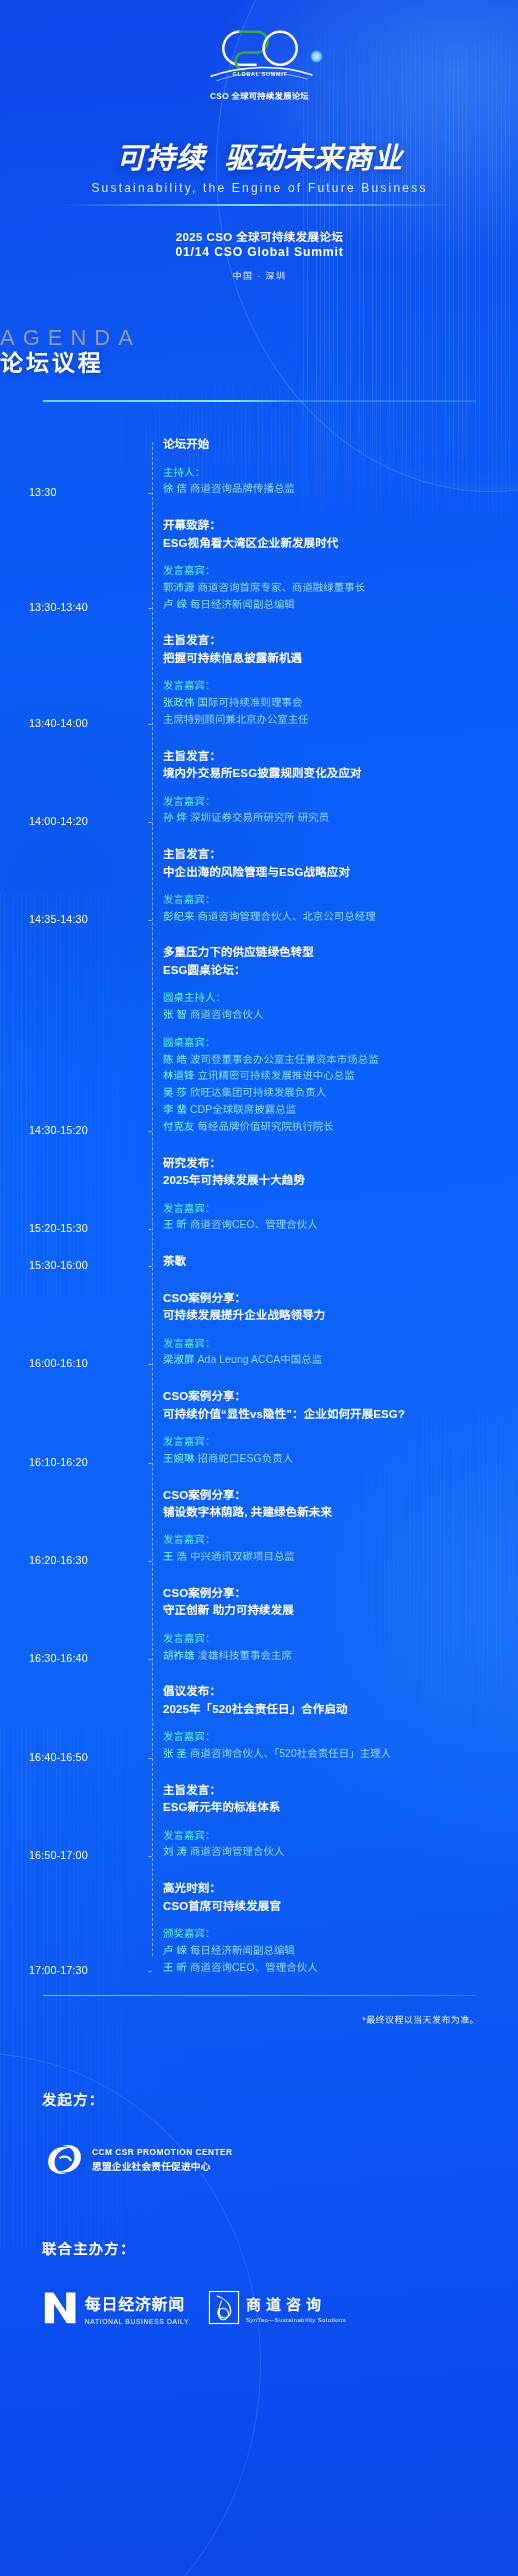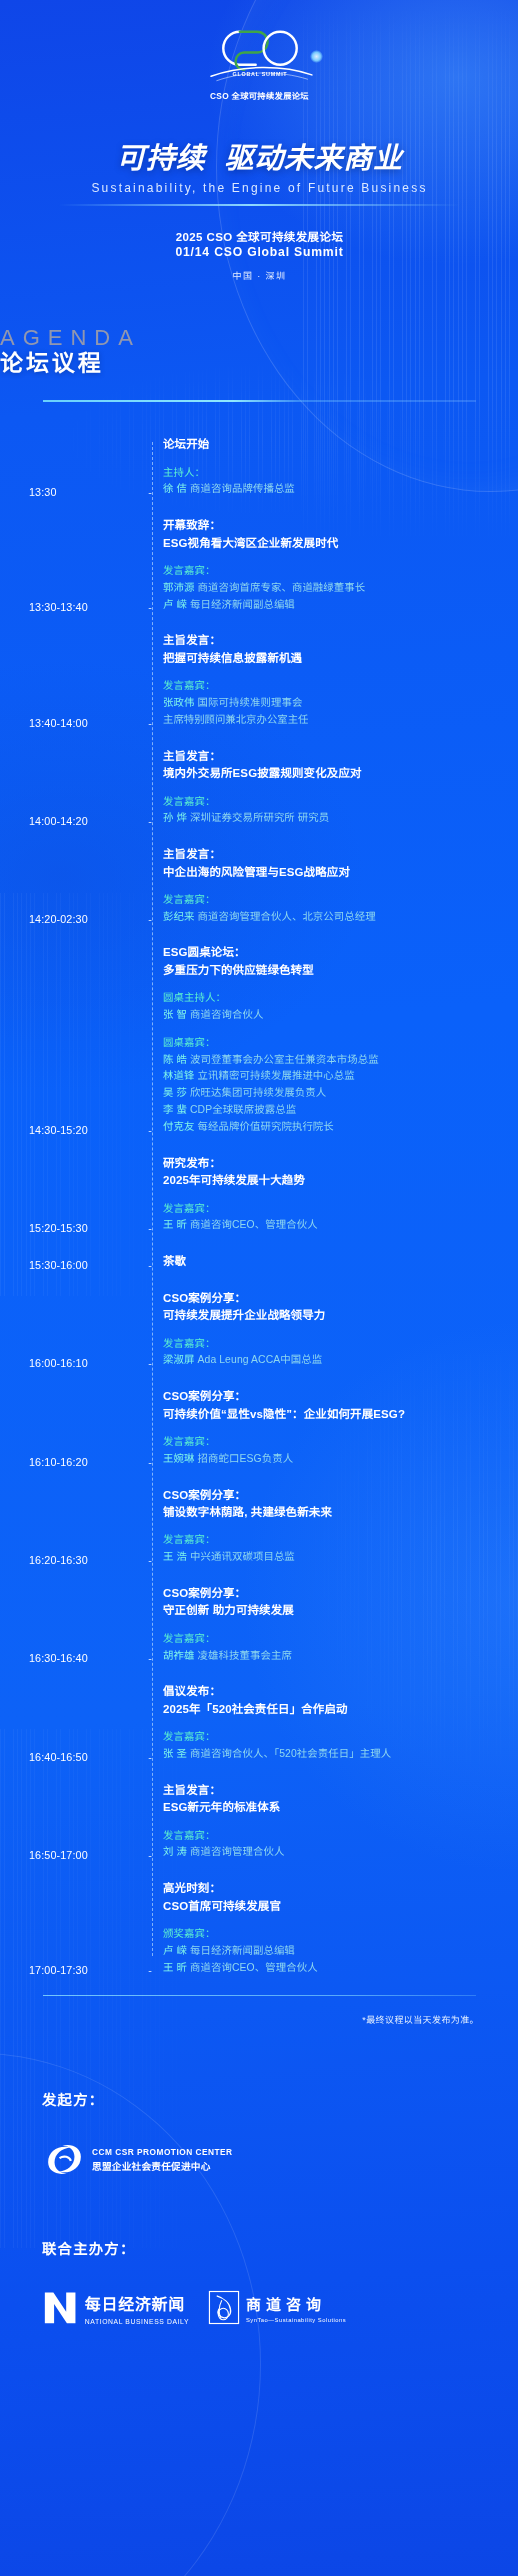--- a/index.html
+++ b/index.html
@@ -239,35 +239,35 @@
         <div class="row-time">14:00-14:20</div>
         <div class="row-dash">-</div>
         <div class="row-body">
           <div class="r-title">主旨发言：</div>
           <div class="r-title">境内外交易所ESG披露规则变化及应对</div>
           <div class="r-label">发言嘉宾：</div>
           <div class="r-person"><span class="nm">孙  烨</span><span class="org"> 深圳证券交易所研究所 研究员</span></div>
         </div>
       </div>
       <div class="row">
-        <div class="row-time">14:20-02:30</div>
+        <div class="row-time">14:35-14:30</div>
         <div class="row-dash">-</div>
         <div class="row-body">
           <div class="r-title">主旨发言：</div>
           <div class="r-title">中企出海的风险管理与ESG战略应对</div>
           <div class="r-label">发言嘉宾：</div>
           <div class="r-person"><span class="nm">彭纪来</span><span class="org"> 商道咨询管理合伙人、北京公司总经理</span></div>
         </div>
       </div>
       <div class="row">
         <div class="row-time">14:30-15:20</div>
         <div class="row-dash">-</div>
         <div class="row-body">
+          <div class="r-title">多重压力下的供应链绿色转型</div>
           <div class="r-title">ESG圆桌论坛：</div>
-          <div class="r-title">多重压力下的供应链绿色转型</div>
           <div class="r-label">圆桌主持人：</div>
           <div class="r-person"><span class="nm">张  智</span><span class="org"> 商道咨询合伙人</span></div>
           <div class="r-label">圆桌嘉宾：</div>
           <div class="r-person"><span class="nm">陈  皓</span><span class="org"> 波司登董事会办公室主任兼资本市场总监</span></div>
           <div class="r-person"><span class="nm">林道锋</span><span class="org"> 立讯精密可持续发展推进中心总监</span></div>
           <div class="r-person"><span class="nm">吴  莎</span><span class="org"> 欣旺达集团可持续发展负责人</span></div>
           <div class="r-person"><span class="nm">李  蜚</span><span class="org"> CDP全球联席披露总监</span></div>
           <div class="r-person"><span class="nm">付克友</span><span class="org"> 每经品牌价值研究院执行院长</span></div>
         </div>
       </div>

